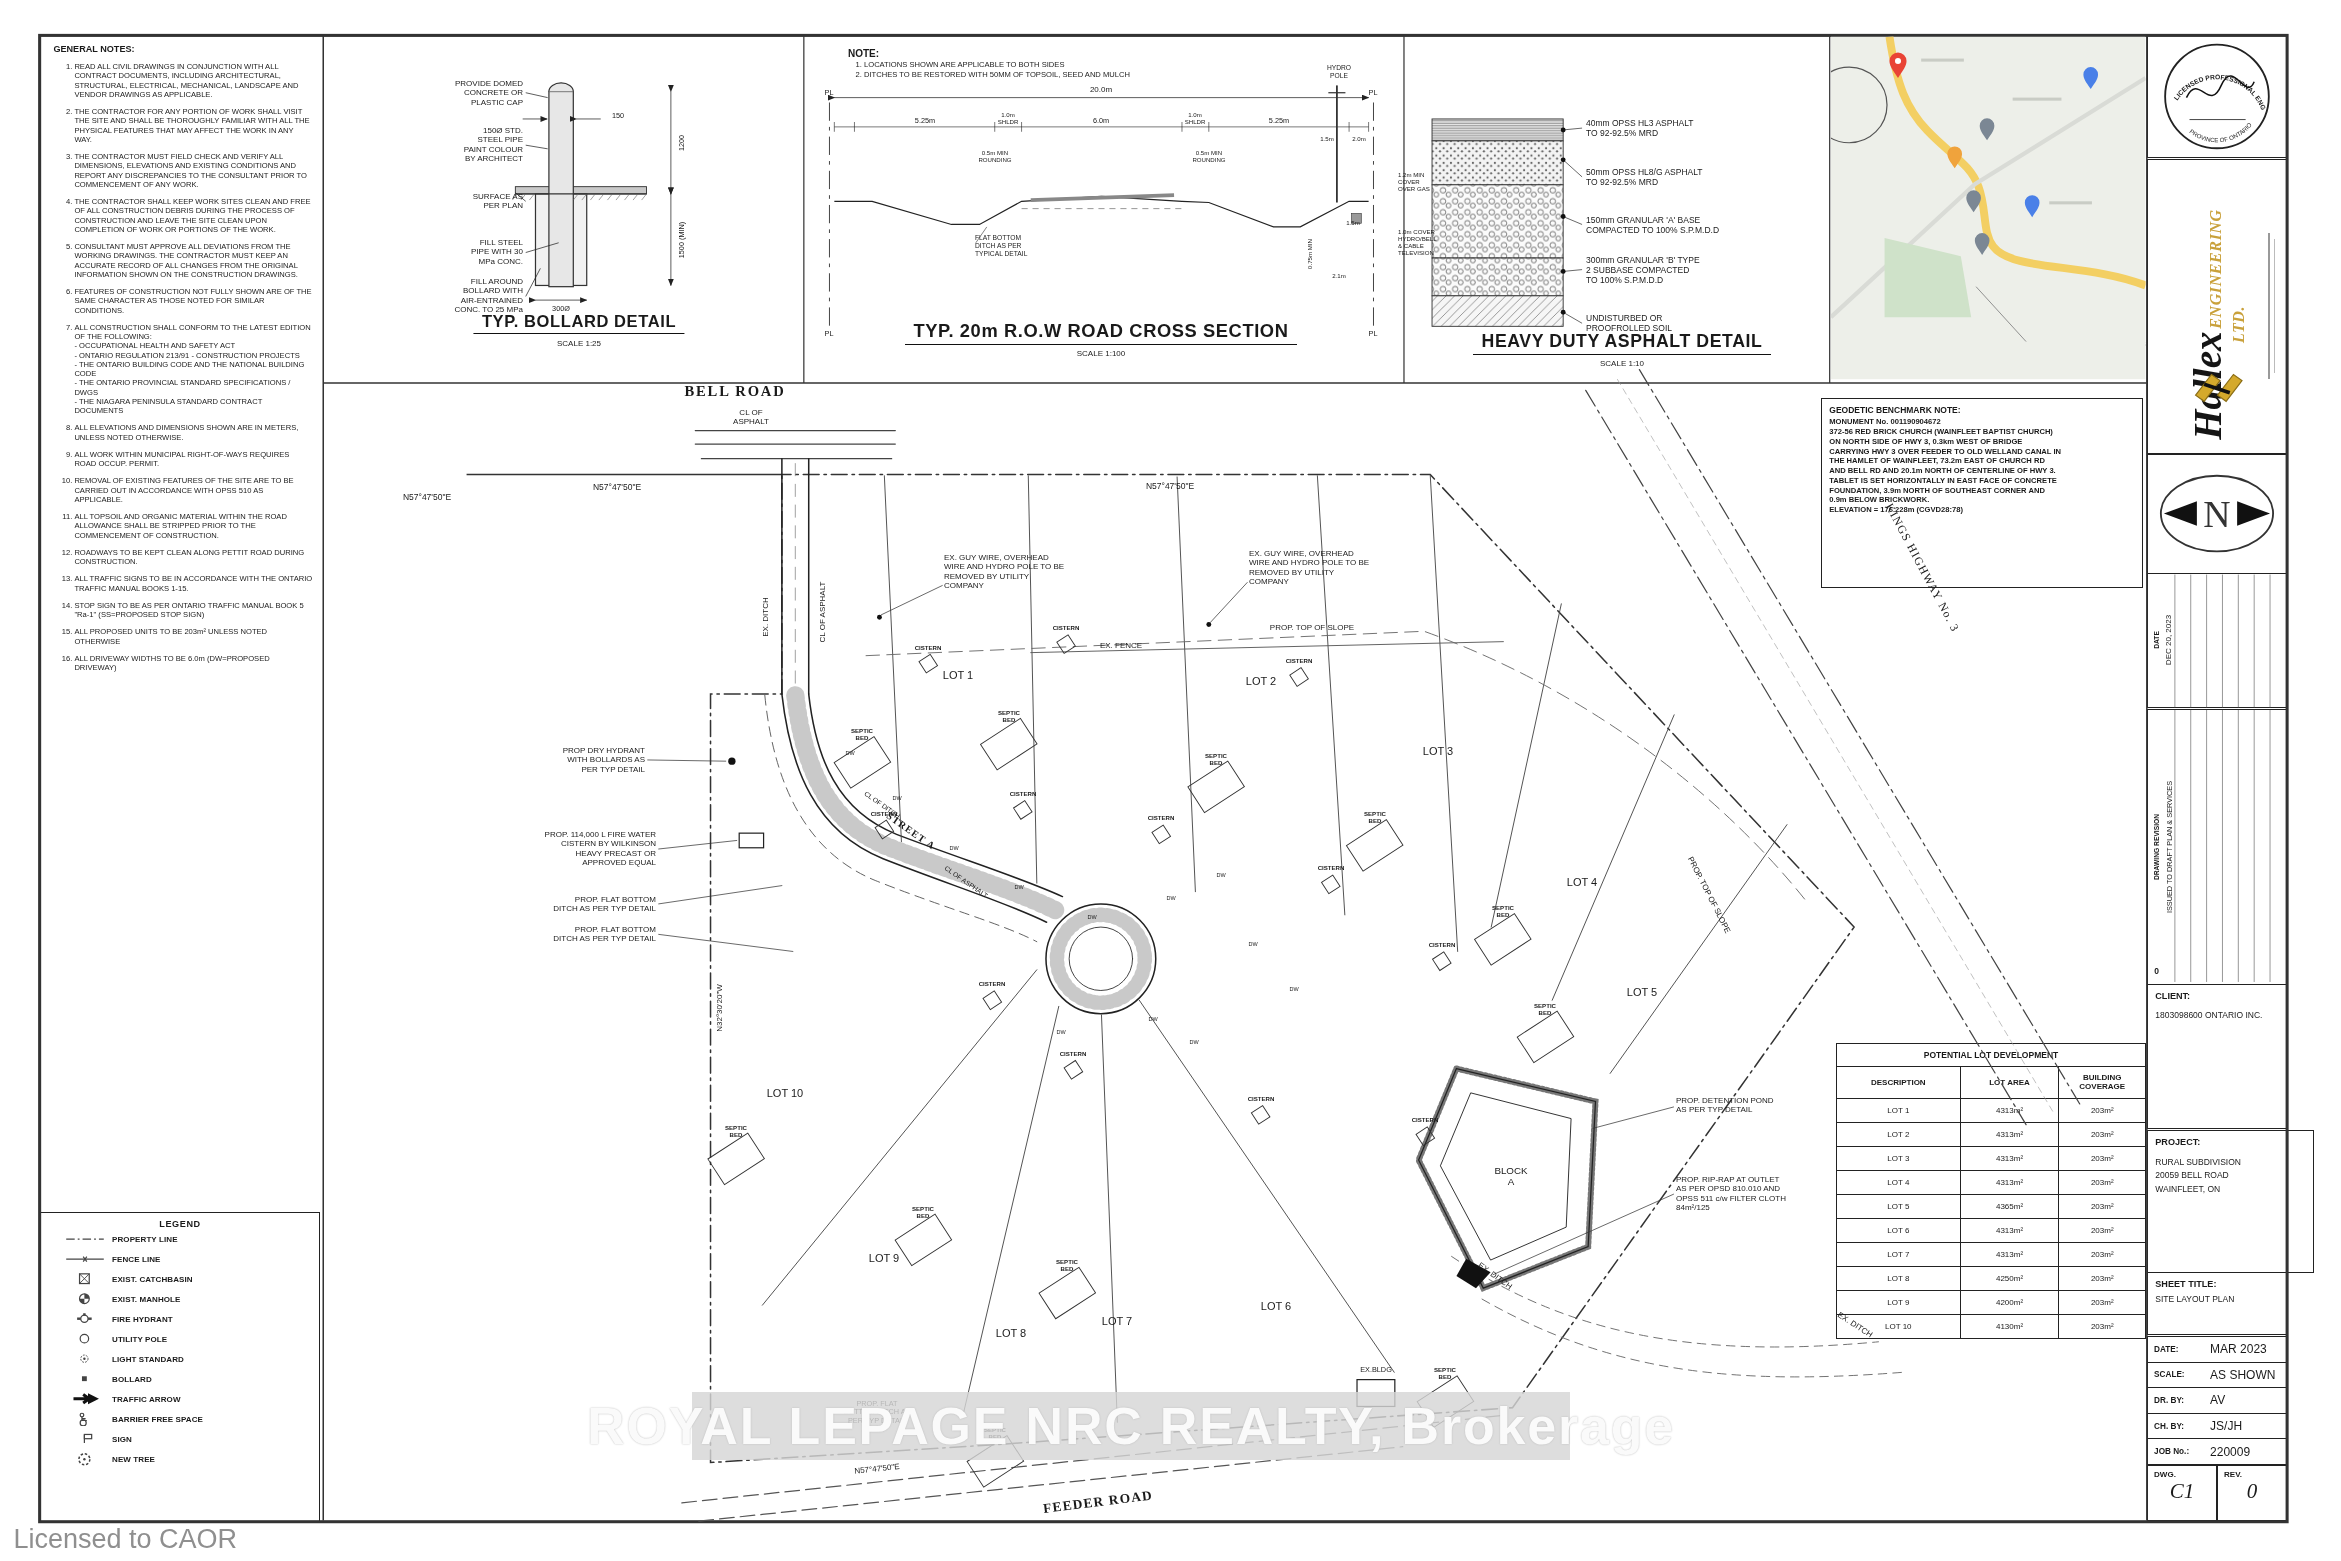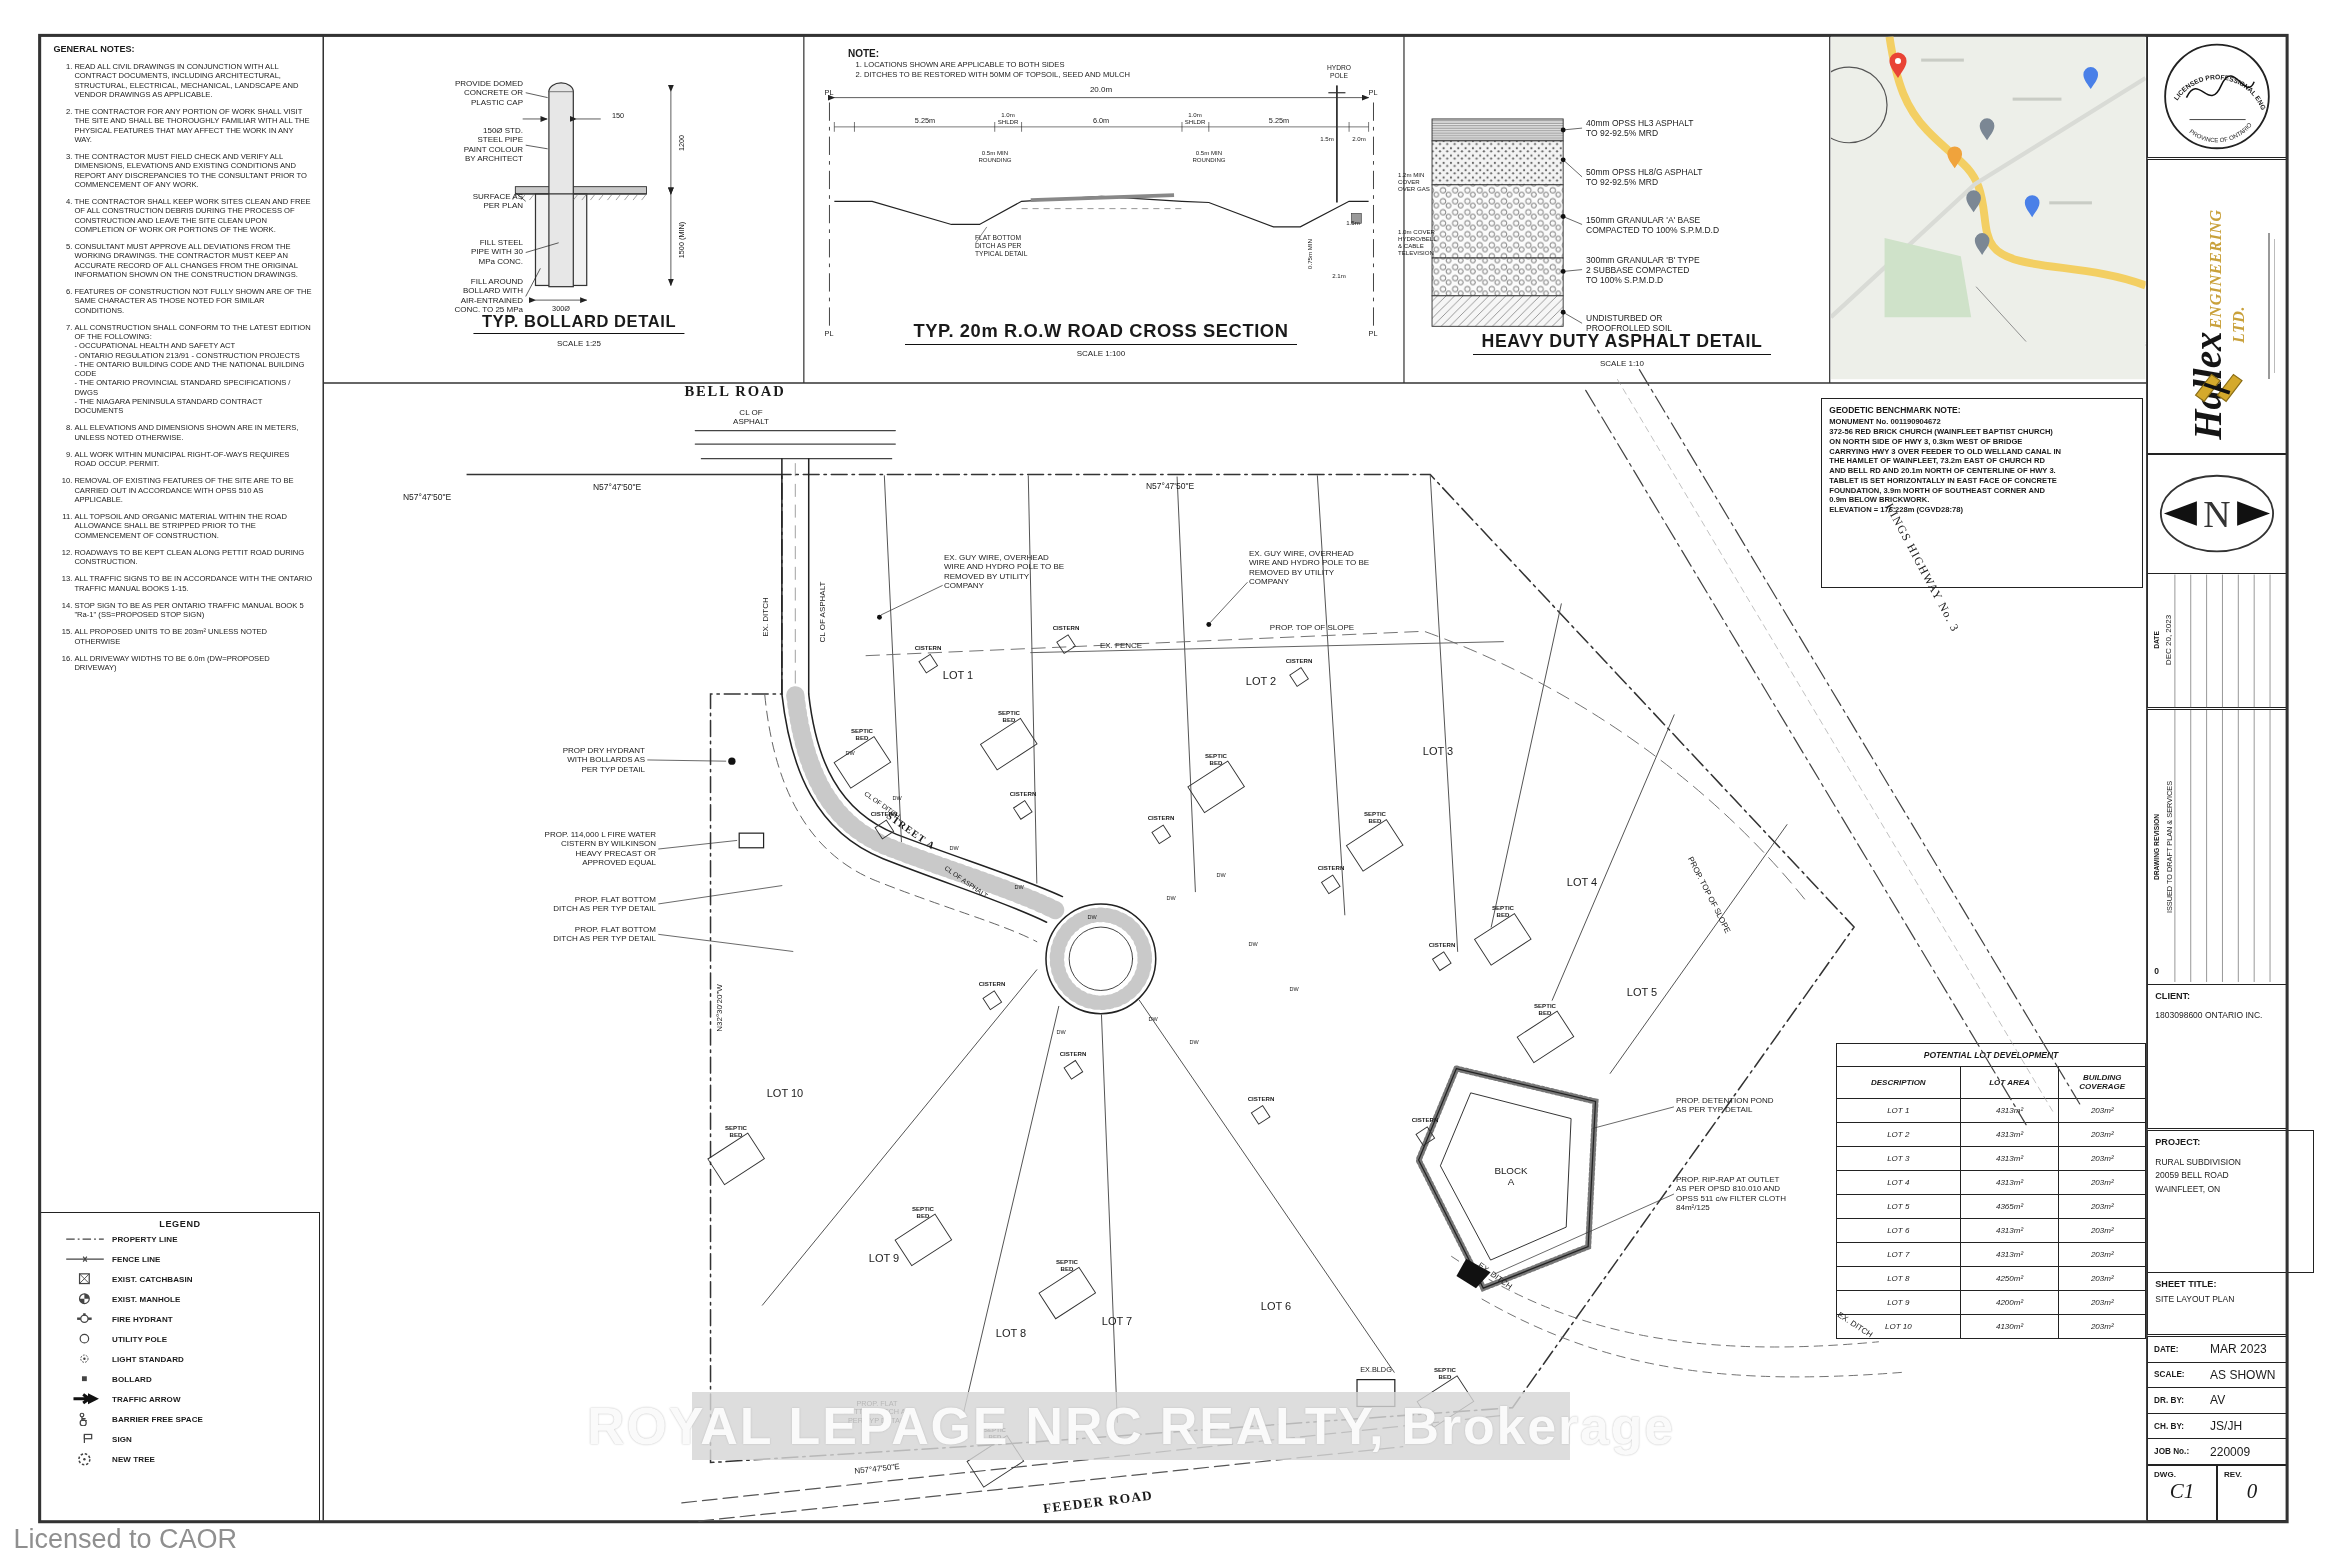--- a/index.html
+++ b/index.html
@@ -14,21 +14,21 @@
   .serif{font-family:"Liberation Serif",serif;}
   #notes-panel{left:40px;top:35px;width:284px;height:854px;padding:8.5px 11px 0 13.4px;box-sizing:border-box;}
   #notes-title{font-size:9.1px;font-weight:bold;margin-bottom:8.5px;}
   #notes-list{margin:0;padding-left:21px;font-size:7.6px;line-height:1.22;}
   #notes-list li{margin-bottom:8px;white-space:pre-line;}
   #legend-box{left:40px;top:1212px;width:278px;height:308px;border:1.8px solid #222;}
   #legend-title{text-align:center;font-weight:bold;font-size:9.1px;margin-top:6.1px;letter-spacing:0.6px;}
   .lg-row{display:flex;align-items:center;height:20px;padding-left:17px;}
   .lg-icon{width:54px;display:flex;justify-content:center;align-items:center;}
   .lg-label{font-size:8px;font-weight:bold;letter-spacing:0.1px;}
-  #lot-table{left:1836px;top:1043px;width:310px;background:#fff;border:1.2px solid #222;border-collapse:collapse;font-style:italic;}
+  #lot-table{left:1836px;top:1043px;width:310px;background:#fff;border:1.2px solid #222;border-collapse:collapse;}
   #lot-table th,#lot-table td{border:1.2px solid #222;font-size:8px;text-align:center;padding:0;height:23px;}
   #lot-table .ttl{font-weight:bold;font-size:8.5px;height:22px;}
   #lot-table thead th{font-weight:bold;height:30.5px;}
   #benchmark{left:1821px;top:398px;width:322px;height:190px;border:1.2px solid #222;padding:6.1px 7.3px;box-sizing:border-box;background:#fff;}
   #benchmark .bt{font-size:8.5px;font-weight:bold;margin-bottom:2.4px;}
   #benchmark .bb{font-size:7.6px;line-height:1.28;white-space:pre-line;font-weight:bold;}
   .tb-label{font-size:9.1px;font-weight:bold;}
   .tb-val{font-size:8.5px;white-space:pre-line;}
   .fieldrow{display:flex;align-items:center;border-bottom:1.2px solid #222;height:25.6px;box-sizing:border-box;}
   .fieldrow .fl{width:56px;padding-left:6.1px;font-weight:bold;font-size:8.2px;}

